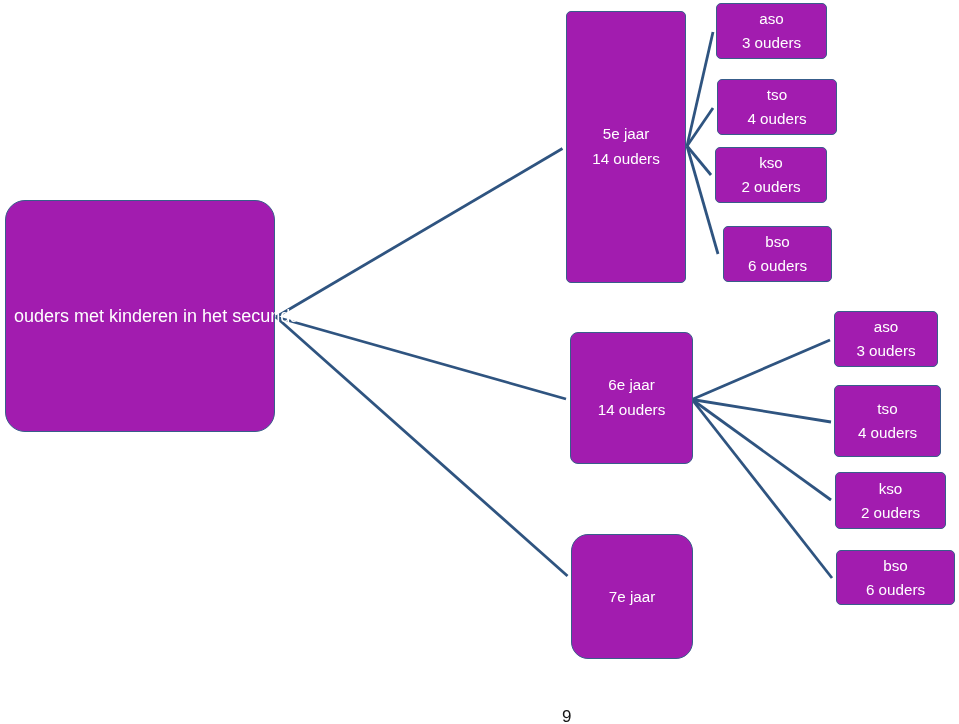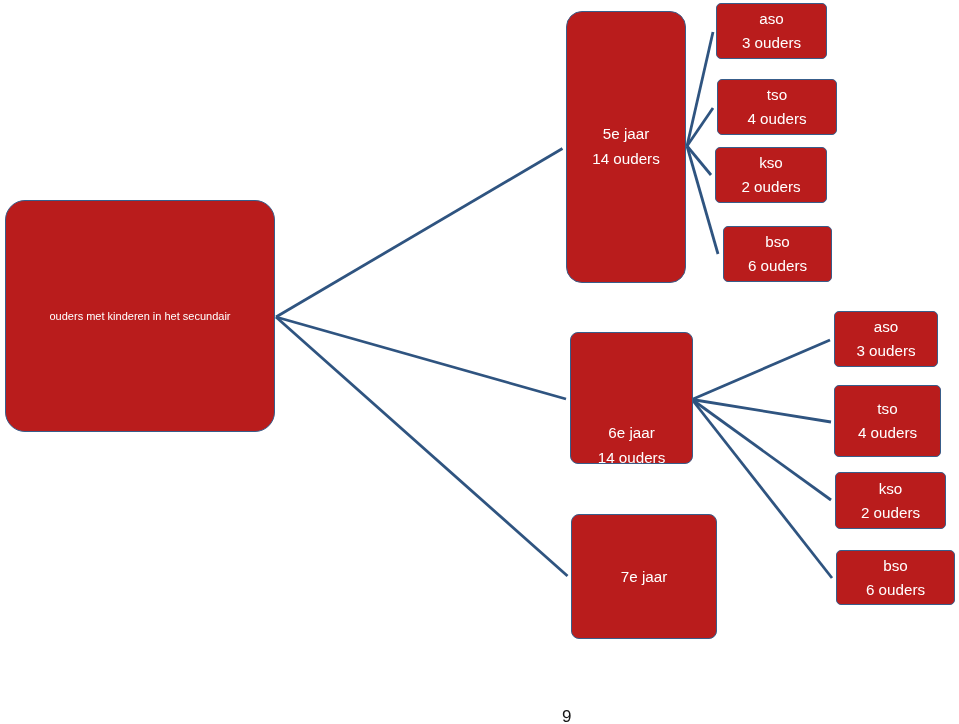--- a/index.html
+++ b/index.html
@@ -1,20 +1,20 @@
 <!DOCTYPE html>
 <html><head>
 <meta charset="utf-8">
 <style>
   html,body{margin:0;padding:0;}
   body{width:959px;height:724px;background:#ffffff;
        font-family:"Liberation Sans",sans-serif;overflow:hidden;position:relative;}
   #stage{position:absolute;left:0;top:0;width:959px;height:724px;}
   svg.edges{position:absolute;left:0;top:0;width:959px;height:724px;overflow:visible;}
-  .node{position:absolute;box-sizing:border-box;background:#b91c1c;
+  .node{position:absolute;box-sizing:border-box;background:#a21caf;
         border:1px solid #385d8a;color:#ffffff;text-align:center;}
   .node .tw{position:absolute;left:0;right:0;top:50%;transform:translateY(-50%);}
   .node .ln{display:block;white-space:nowrap;}
   .pageno{position:absolute;color:#161616;white-space:nowrap;}
 </style>
 </head>
 <body>
 
 <div id="stage">
 
@@ -30,40 +30,40 @@
       <line x1="687" y1="146" x2="718" y2="254"></line>
 
       <line x1="692" y1="399.5" x2="830" y2="340"></line>
       <line x1="692" y1="399.5" x2="831" y2="422"></line>
       <line x1="692" y1="399.5" x2="831" y2="500"></line>
       <line x1="692" y1="399.5" x2="832" y2="578"></line>
     </g>
   </svg>
 
   <div class="node" style="left:5px;top:200px;width:270px;height:232px;border-radius:20px;">
-    <div class="tw" style="font-size:11px;line-height:18.6px;">
+    <div class="tw" style="font-size:18px;line-height:18.6px;padding-left:8px;">
       <span class="ln">ouders met kinderen in het secundair</span>
     </div>
   </div>
 
-  <div class="node" style="left:566px;top:11px;width:120px;height:272px;border-radius:16px;">
+  <div class="node" style="left:566px;top:11px;width:120px;height:272px;border-radius:5px;">
     <div class="tw" style="font-size:15.2px;line-height:24.7px;">
       <span class="ln">5e jaar</span>
       <span class="ln">14 ouders</span>
     </div>
   </div>
 
   <div class="node" style="left:570px;top:332px;width:123px;height:132px;border-radius:8px;">
-    <div class="tw" style="font-size:15.2px;line-height:24.7px;margin-top:48px;">
+    <div class="tw" style="font-size:15.2px;line-height:24.7px;">
       <span class="ln">6e jaar</span>
       <span class="ln">14 ouders</span>
     </div>
   </div>
 
-  <div class="node" style="left:571px;top:514px;width:146px;height:125px;border-radius:8px;">
+  <div class="node" style="left:571px;top:534px;width:122px;height:125px;border-radius:17px;">
     <div class="tw" style="font-size:15.2px;line-height:24.7px;">
       <span class="ln">7e jaar</span>
     </div>
   </div>
 
   <div class="node" style="left:716px;top:3px;width:111px;height:56px;border-radius:5px;">
     <div class="tw" style="font-size:15.2px;line-height:24.2px;">
       <span class="ln">aso</span>
       <span class="ln">3 ouders</span>
     </div>

